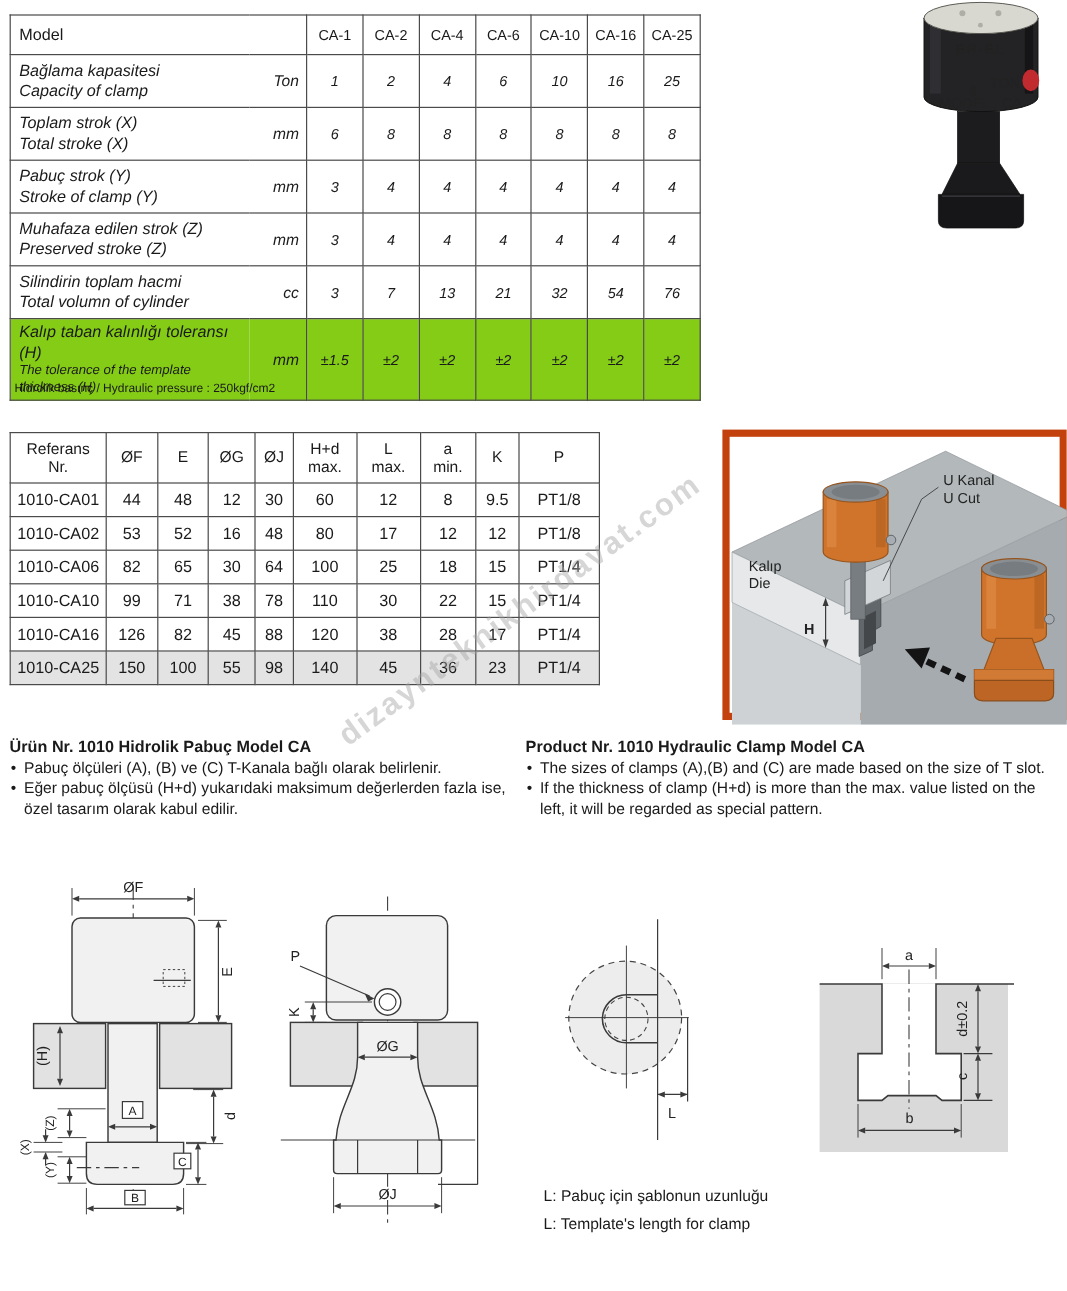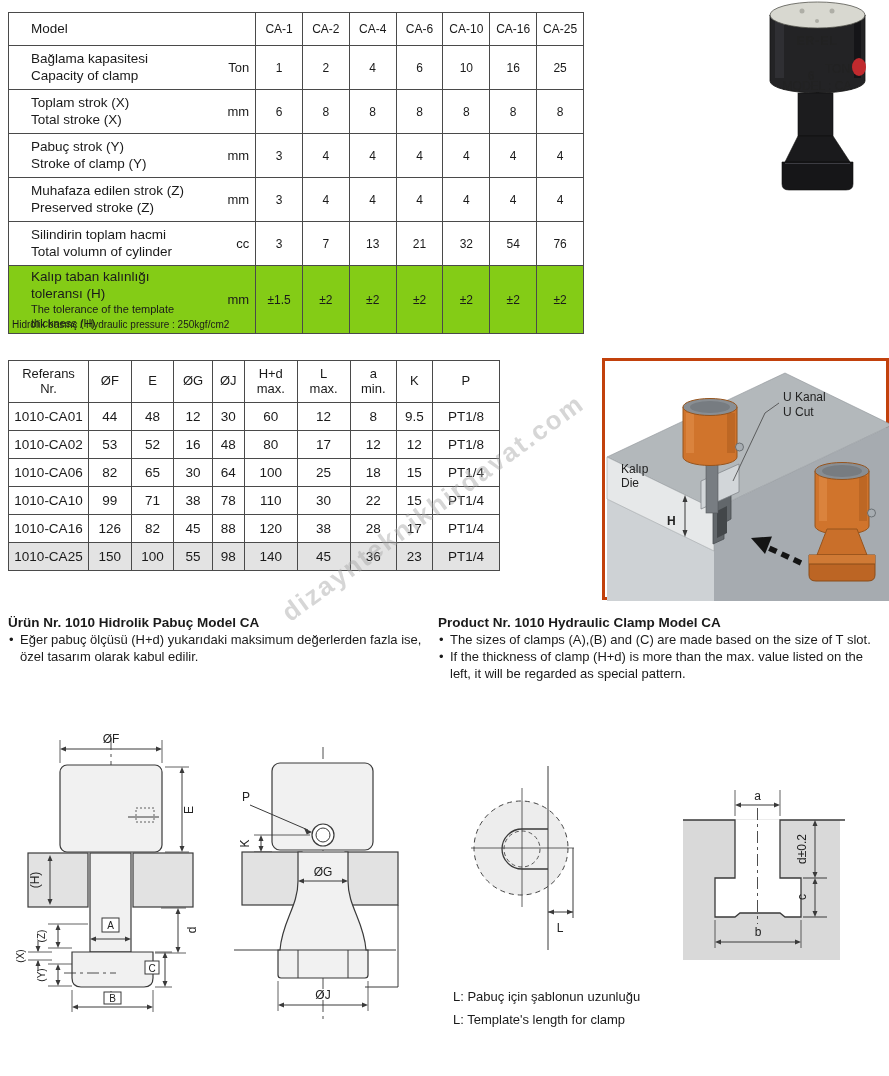--- a/index.html
+++ b/index.html
@@ -10,22 +10,22 @@
     position:absolute; left:285px; top:600px; font-size:26px; font-weight:bold;
     letter-spacing:2px; color:rgba(165,165,165,0.45);
     transform:rotate(-36deg); transform-origin:left center; pointer-events:none; z-index:5;
   }
 
   
   table { border-collapse:collapse; }
   .spec-table { position:absolute; left:8px; top:12px; width:576px; }
   .spec-table th, .spec-table td { border:1px solid #4a4a4a; font-weight:normal; }
   .spec-table thead tr { height:33px; }
-  .spec-table tbody tr { height:44px; }
-  .spec-table .lbl { text-align:left; padding:3px 6px 3px 22px; font-size:13.5px; border-right:none; width:200px; line-height:1.25; }
+  .spec-table tbody tr { height:44px;font-style:italic; }
+  .spec-table .lbl { text-align:left; padding:3px 6px 3px 7px; font-size:13.5px; border-right:none; width:200px; line-height:1.25; }
   .spec-table .unit { border-left:none; text-align:right; padding-right:6px; font-size:13px; width:48px; }
   .spec-table .val { text-align:center; font-size:12px; width:47px; }
   .spec-table tr.shaded { background:#84cc16; }
   .spec-table tr.shaded .l2 { font-size:11px; }
   .footnote { position:absolute; left:12px; top:319px; font-size:10px; }
 
   
   .dim-table { position:absolute; left:8px; top:360px; width:492px; }
   .dim-table th, .dim-table td { border:1px solid #4a4a4a; text-align:center; font-weight:normal; }
   .dim-table th { font-size:13px; height:42px; white-space:pre-line; line-height:1.15; }
@@ -40,21 +40,21 @@
 
   
   .desc-tr { position:absolute; left:8px; top:615px; width:416px; }
   .desc-en { position:absolute; left:438px; top:615px; width:448px; }
   .desc-title { font-size:13.5px; font-weight:bold; margin-bottom:2px; }
   .bullet-item { position:relative; padding-left:12px; font-size:13px; line-height:1.3; }
   .bullet-item::before { content:"•"; position:absolute; left:1px; top:0; }
 
   
   .photo-box { position:absolute; left:766px; top:0px; }
-  .illus-box { position:absolute; left:602px; top:358px; width:287px; height:242px; border:3px solid #c2410c; background:#fff; }
+  .illus-box { position:absolute; left:602px; top:358px; width:287px; height:242px; border:6px solid #c2410c; background:#fff; }
   .d1 { position:absolute; left:12px;  top:722px; }
   .d2 { position:absolute; left:228px; top:735px; }
   .d3 { position:absolute; left:448px; top:762px; }
   .d4 { position:absolute; left:655px; top:762px; }
   .caption { position:absolute; left:453px; top:986px; font-size:13px; line-height:21px; }
   .caption div { margin-bottom:2px; }
 
   
   svg text { font-family:"Liberation Sans", sans-serif; font-size:12px; fill:#222; }
   .dln  { stroke:#3a3a3a; stroke-width:1; fill:none; }
@@ -342,20 +342,21 @@
       <text x="62" y="164" font-size="12.5" font-weight="bold" fill="#1d1d1d">H</text>
       <line x1="80" y1="140" x2="80" y2="170" class="dln"></line>
       <polygon points="80,134 77.5,141 82.5,141" class="ah"></polygon>
       <polygon points="80,176 77.5,169 82.5,169" class="ah"></polygon>
     </svg>
   </div>
 
   <div class="desc-tr">
     <div class="desc-title">Ürün Nr. 1010 Hidrolik Pabuç Model CA</div>
     <div>
+        <div class="bullet-item">Pabuç ölçüleri (A), (B) ve (C) T-Kanala bağlı olarak belirlenir.</div>
         <div class="bullet-item">Eğer pabuç ölçüsü (H+d) yukarıdaki maksimum değerlerden fazla ise, özel tasarım olarak kabul edilir.</div>
       </div>
   </div>
   <div class="desc-en">
     <div class="desc-title">Product Nr. 1010 Hydraulic Clamp Model CA</div>
     <div>
         <div class="bullet-item">The sizes of clamps (A),(B) and (C) are made  based on the size of T slot.</div>
         <div class="bullet-item">If the thickness of clamp (H+d) is more than  the max. value listed on the left, it will be regarded as special pattern.</div>
       </div>
   </div>

